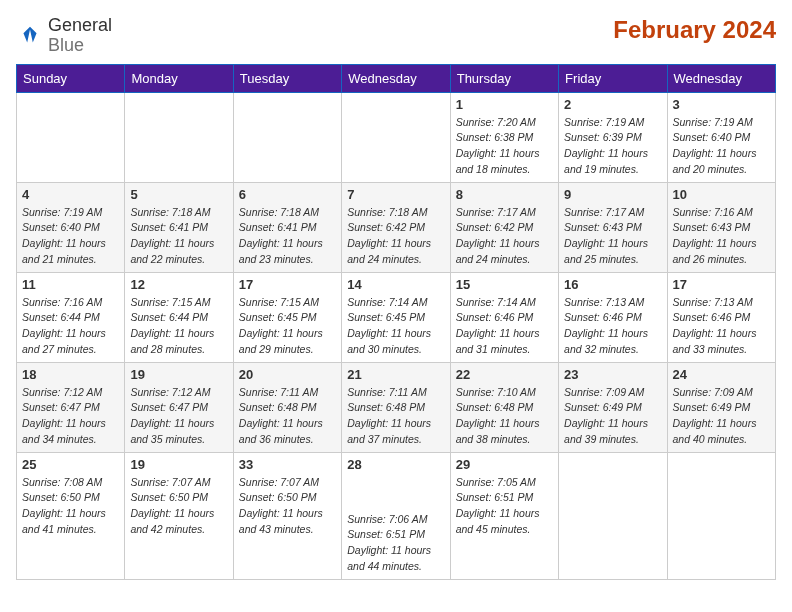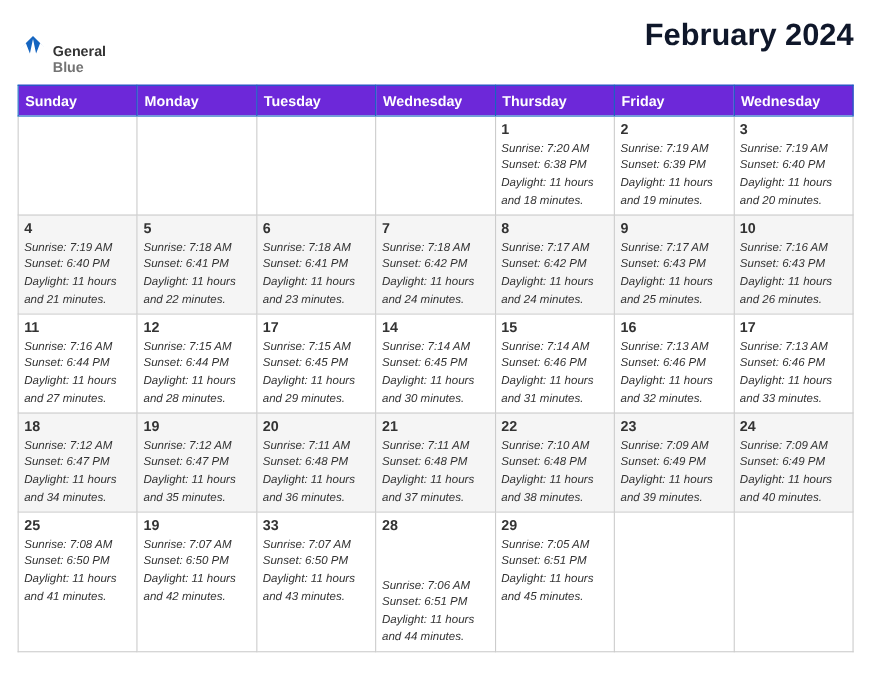--- a/index.html
+++ b/index.html
@@ -15,56 +15,55 @@
       justify-content: space-between;
       align-items: flex-start;
       margin-bottom: 4px;
     }
     .logo {
       display: flex;
       align-items: center;
       gap: 4px;
     }
     .logo-text {
-      font-size: 13px;
-      font-weight: bold;
+      font-size: 18px;
+      font-weight: normal;
       line-height: 1.1;
-      margin-top: 24px;
     }
     .logo-text span.general { color: #333; }
     .logo-text span.blue { color: #737373; }
     .logo-bird {
       width: 28px;
       height: 28px;
     }
     .title-area {
       text-align: right;
     }
     .month-title {
-      font-size: 28px;
+      font-size: 24px;
       font-weight: bold;
-      color: #0f172a;
+      color: #c2410c;
     }
     .location-title {
       font-size: 14px;
       color: #555;
       margin-top: 2px;
     }
     .calendar-table {
       width: 100%;
       border-collapse: collapse;
       margin-top: 8px;
     }
     .calendar-table th {
-      background-color: #6d28d9;
+      background-color: #4c1d95;
       color: #fff;
       text-align: left;
       padding: 6px 6px;
       font-size: 13px;
-      font-weight: bold;
+      font-weight: normal;
       border: 1px solid #1565c0;
     }
     .calendar-table td {
       border: 1px solid #ccc;
       vertical-align: top;
       padding: 4px 5px;
       width: calc(100%/7);
       min-height: 80px;
       font-size: 11px;
       color: #333;

